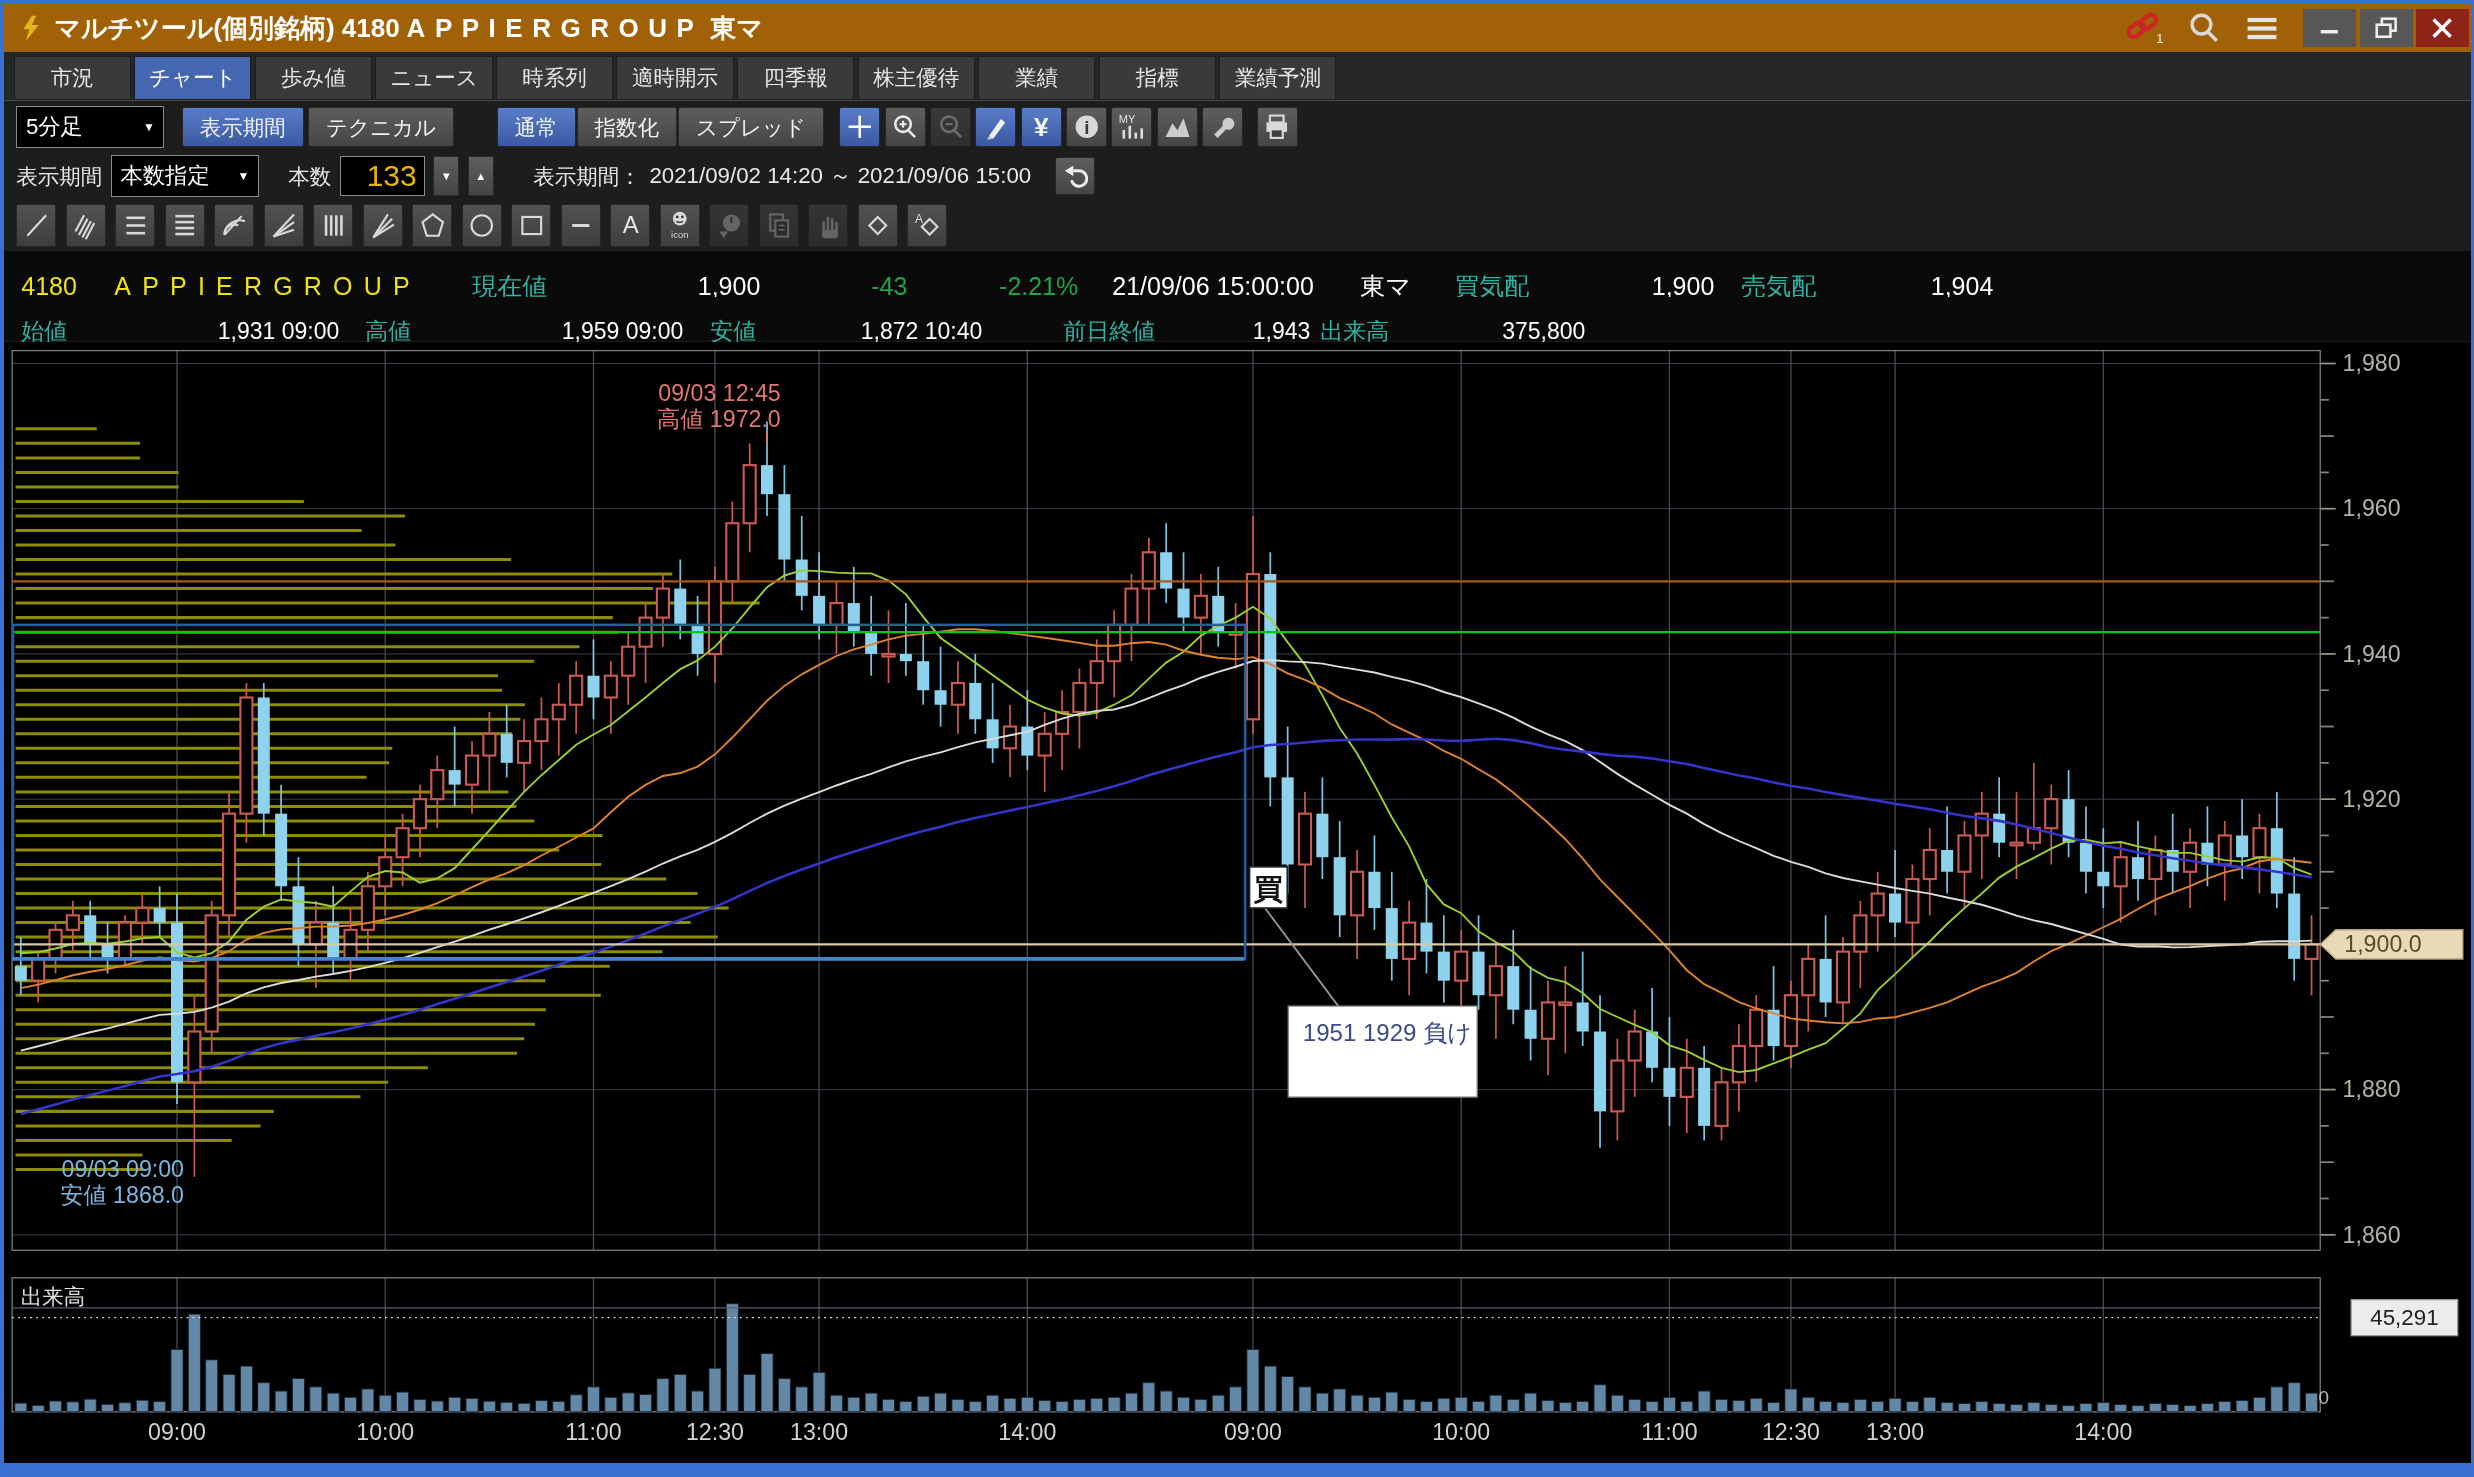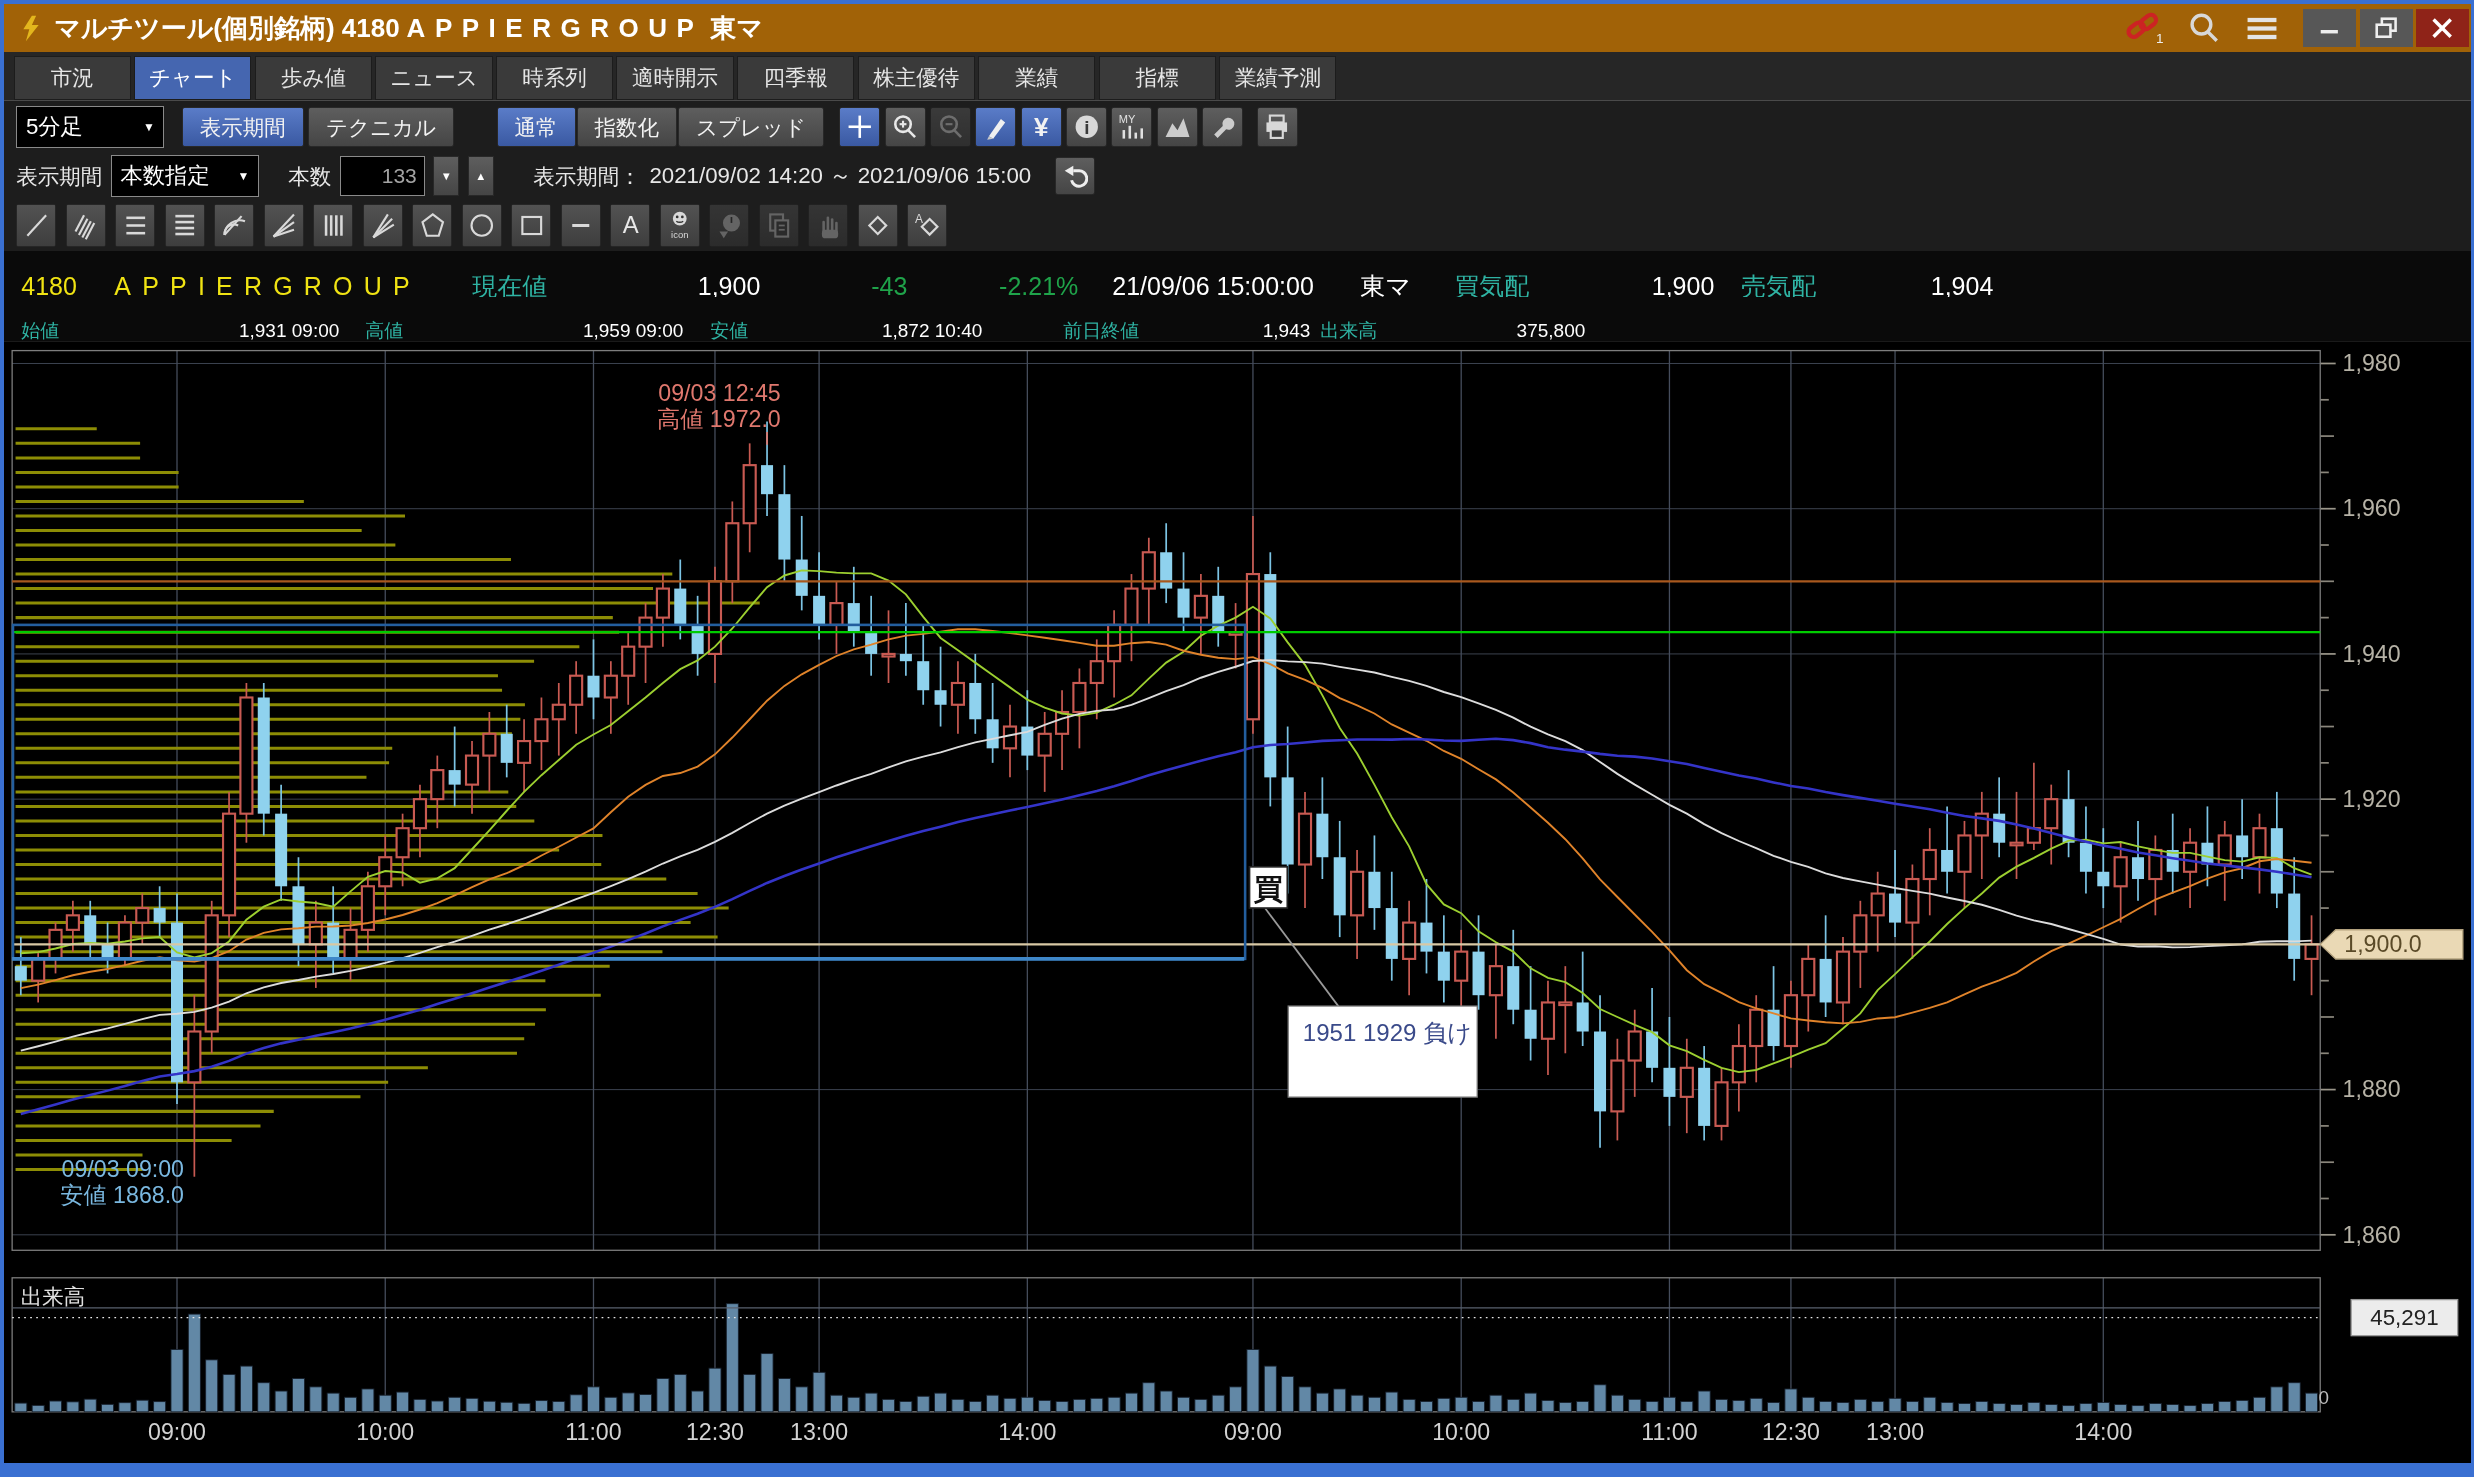--- a/index.html
+++ b/index.html
@@ -24,35 +24,35 @@
   #toolrow{top:199px;height:52px;background:#1d1d1d;padding-left:12px;gap:9.5px;}
   .btn{height:40px;background:linear-gradient(#5e5e5e,#454545);border:0.9px solid #282828;border-radius:2.6px;
        color:#f2f2f2;font-size:21.5px;padding:0 17px;display:flex;align-items:center;justify-content:center;white-space:nowrap;}
   .btn.blue{background:linear-gradient(#5a7cc8,#3a59a2);}
   .ibtn{width:41px;padding:0;}
   .dim{opacity:.45;}
   .sel{height:40px;background:#000;border:0.9px solid #8a8a8a;color:#fff;font-size:22.3px;
        display:flex;align-items:center;padding:0 8.6px;gap:24px;}
   .sel .arr{font-size:12px;color:#fff;margin-left:auto;}
   .lbl25{font-size:21.5px;color:#e8e8e8;white-space:nowrap;}
-  .numfield{width:69px;height:38px;background:#000;border:0.9px solid #8a8a8a;color:#a3a3a3;font-size:21px;
+  .numfield{width:69px;height:38px;background:#000;border:0.9px solid #8a8a8a;color:#eab308;font-size:30px;
        display:flex;align-items:center;justify-content:flex-end;padding:0 6.9px;}
   .spin{width:24px;height:38px;background:linear-gradient(#5e5e5e,#454545);border:0.9px solid #282828;
        display:flex;align-items:center;justify-content:center;font-size:11.2px;color:#fff;}
   .dbtn{width:40px;height:43px;background:linear-gradient(#525252,#3e3e3e);border:0.9px solid #262626;border-radius:1.7px;
        display:flex;align-items:center;justify-content:center;padding:0;}
   
   #info1{top:251px;height:46px;background:#0a0a0a;}
   #info2{top:297px;height:45px;background:#0a0a0a;border-bottom:0.9px solid #1a1a1a;}
   .abs{position:absolute;white-space:nowrap;margin-top:24px;}
   .teal{color:#2fb3a3;}
   .grn{color:#1fa34a;}
   .yel{color:#f0e313;}
   .wht{color:#fff;}
-  .f29{font-size:25px;} .f27{font-size:19px;}
+  .f29{font-size:25px;} .f27{font-size:23px;}
   .ra{text-align:right;}
   #chart{position:absolute;left:0;top:0;z-index:1;}
   .chrome{z-index:3;}
   #chart text{font-family:"Liberation Sans",sans-serif;}
   #winborder{position:absolute;inset:0;border:4.3px solid #3a70d2;z-index:9;pointer-events:none;}
   #bluestrip{position:absolute;left:0;right:0;top:1463px;height:15.5px;background:#3a70d2;z-index:8;}
   svg.icon{display:block;}
 </style>
 </head>
 <body>

